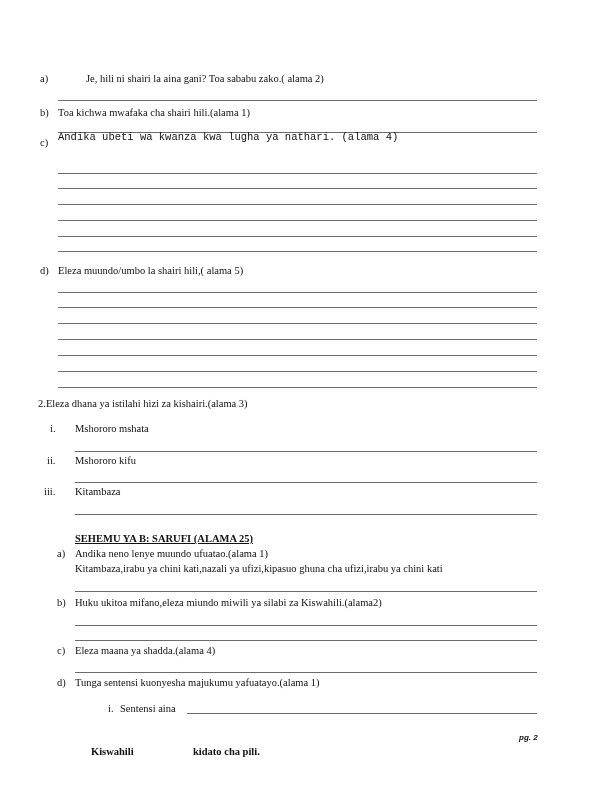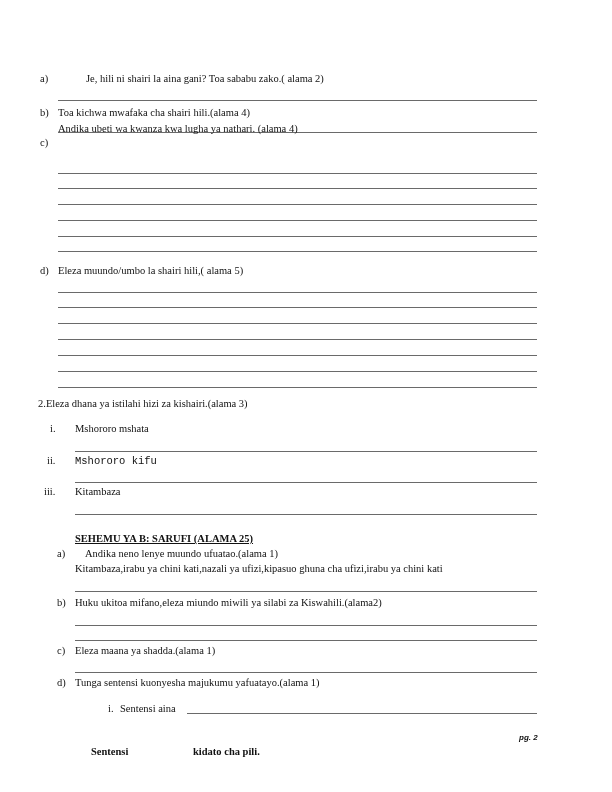--- a/index.html
+++ b/index.html
@@ -12,25 +12,25 @@
   .pg { font-family:"Liberation Sans", sans-serif; font-weight:bold; font-size:8px; }
 </style>
 </head>
 <body>
 
 <span class="abs" style="left:40px;top:73px;">a)</span>
 <span class="abs" style="left:58px;top:73px;margin-left:28px;">Je, hili ni shairi la aina gani? Toa sababu zako.( alama 2)</span>
 <div class="rule" style="left:58px;width:479px;top:100px;"></div>
 
 <span class="abs" style="left:40px;top:107px;">b)</span>
-<span class="abs" style="left:58px;top:107px;">Toa kichwa mwafaka cha shairi hili.(alama 4)</span>
+<span class="abs" style="left:58px;top:107px;">Toa kichwa mwafaka cha shairi hili.(alama 1)</span>
 <div class="rule" style="left:58px;width:479px;top:132px;"></div>
 
 <span class="abs" style="left:40px;top:137px;">c)</span>
-<span class="abs" style="left:58px;top:123px;">Andika ubeti wa kwanza kwa lugha ya nathari. (alama 4)</span>
+<span class="abs" style="left:58px;top:131px;font-family:Liberation Mono, monospace;">Andika ubeti wa kwanza kwa lugha ya nathari. (alama 4)</span>
 <div class="rule" style="left:58px;width:479px;top:173px;"></div>
 <div class="rule" style="left:58px;width:479px;top:188px;"></div>
 <div class="rule" style="left:58px;width:479px;top:204px;"></div>
 <div class="rule" style="left:58px;width:479px;top:220px;"></div>
 <div class="rule" style="left:58px;width:479px;top:236px;"></div>
 <div class="rule" style="left:58px;width:479px;top:251px;"></div>
 
 <span class="abs" style="left:40px;top:265px;">d)</span>
 <span class="abs" style="left:58px;top:265px;">Eleza muundo/umbo la shairi hili,( alama 5)</span>
 <div class="rule" style="left:58px;width:479px;top:292px;"></div>
@@ -41,45 +41,45 @@
 <div class="rule" style="left:58px;width:479px;top:371px;"></div>
 <div class="rule" style="left:58px;width:479px;top:387px;"></div>
 
 <span class="abs" style="left:38px;top:398px;">2.Eleza dhana ya istilahi hizi za kishairi.(alama 3)</span>
 
 <span class="abs" style="left:50px;top:423px;">i.</span>
 <span class="abs" style="left:75px;top:423px;">Mshororo mshata</span>
 <div class="rule" style="left:75px;width:462px;top:451px;"></div>
 
 <span class="abs" style="left:47px;top:455px;text-align:right;">ii.</span>
-<span class="abs" style="left:75px;top:455px;font-family:Liberation Mono, monospace;">Mshororo kifu</span>
+<span class="abs" style="left:75px;top:455px;">Mshororo kifu</span>
 <div class="rule" style="left:75px;width:462px;top:482px;"></div>
 
 <span class="abs" style="left:44px;top:486px;">iii.</span>
 <span class="abs" style="left:75px;top:486px;">Kitambaza</span>
 <div class="rule" style="left:75px;width:462px;top:514px;"></div>
 
 <span class="abs bold ul" style="left:75px;top:533px;">SEHEMU YA B: SARUFI  (ALAMA 25)</span>
 
 <span class="abs" style="left:57px;top:548px;">a)</span>
-<span class="abs" style="left:85px;top:548px;">Andika neno lenye muundo ufuatao.(alama 1)</span>
+<span class="abs" style="left:75px;top:548px;">Andika neno lenye muundo ufuatao.(alama 1)</span>
 <span class="abs" style="left:75px;top:563px;">Kitambaza,irabu ya chini kati,nazali ya ufizi,kipasuo ghuna cha ufizi,irabu ya chini kati</span>
 <div class="rule" style="left:75px;width:462px;top:591px;"></div>
 
 <span class="abs" style="left:57px;top:597px;">b)</span>
 <span class="abs" style="left:75px;top:597px;">Huku ukitoa mifano,eleza miundo miwili ya silabi za Kiswahili.(alama2)</span>
 <div class="rule" style="left:75px;width:462px;top:625px;"></div>
 <div class="rule" style="left:75px;width:462px;top:640px;"></div>
 
 <span class="abs" style="left:57px;top:645px;">c)</span>
-<span class="abs" style="left:75px;top:645px;">Eleza maana ya shadda.(alama 1)</span>
+<span class="abs" style="left:75px;top:645px;">Eleza maana ya shadda.(alama 4)</span>
 <div class="rule" style="left:75px;width:462px;top:672px;"></div>
 
 <span class="abs" style="left:57px;top:677px;">d)</span>
 <span class="abs" style="left:75px;top:677px;">Tunga sentensi kuonyesha majukumu yafuatayo.(alama 1)</span>
 
 <span class="abs" style="left:108px;top:703px;">i.</span>
 <span class="abs" style="left:120px;top:703px;">Sentensi aina</span>
 <div class="rule" style="left:187px;width:350px;top:713px;"></div>
 
 <span class="abs pg" style="left:519px;top:733px;font-style:italic;">pg. 2</span>
-<span class="abs bold" style="left:91px;top:746px;">Sentensi</span>
+<span class="abs bold" style="left:91px;top:746px;">Kiswahili</span>
 <span class="abs bold" style="left:193px;top:746px;">kidato cha pili.</span>
 
 </body></html>

